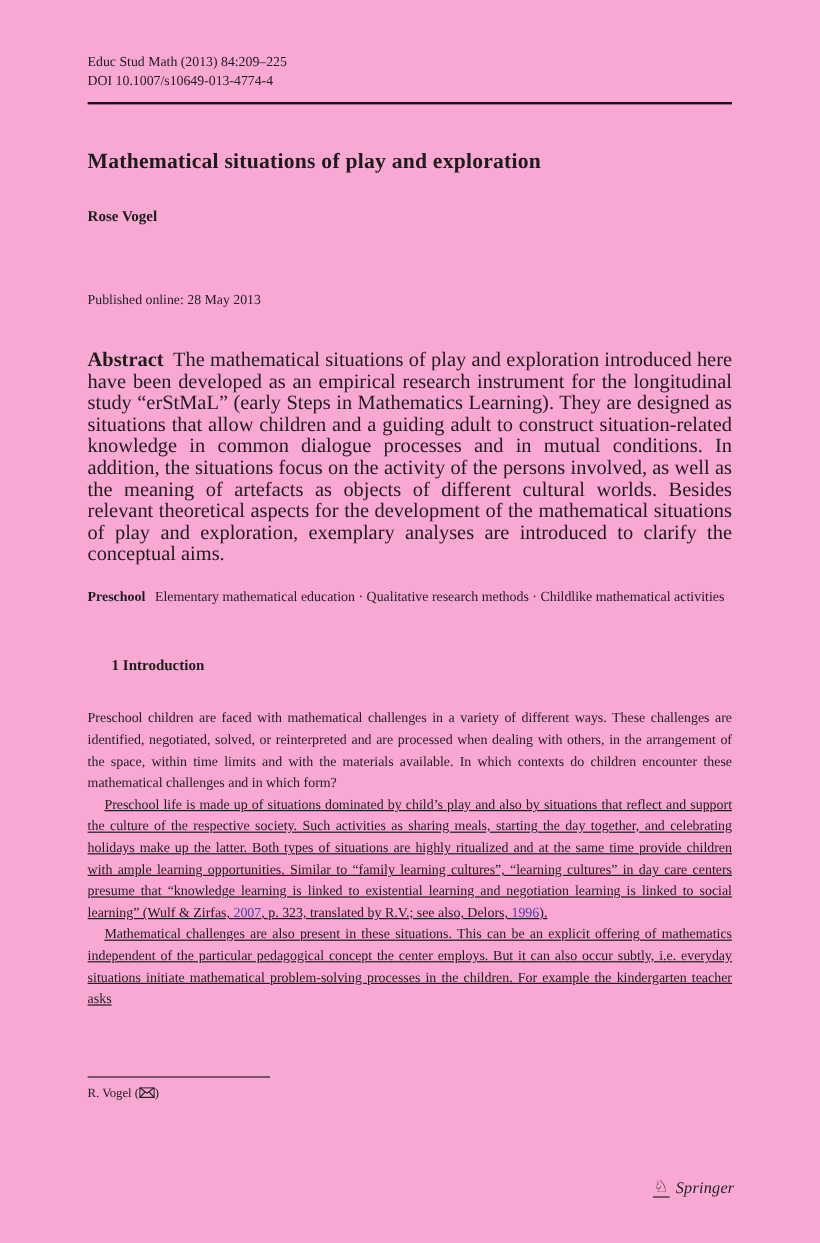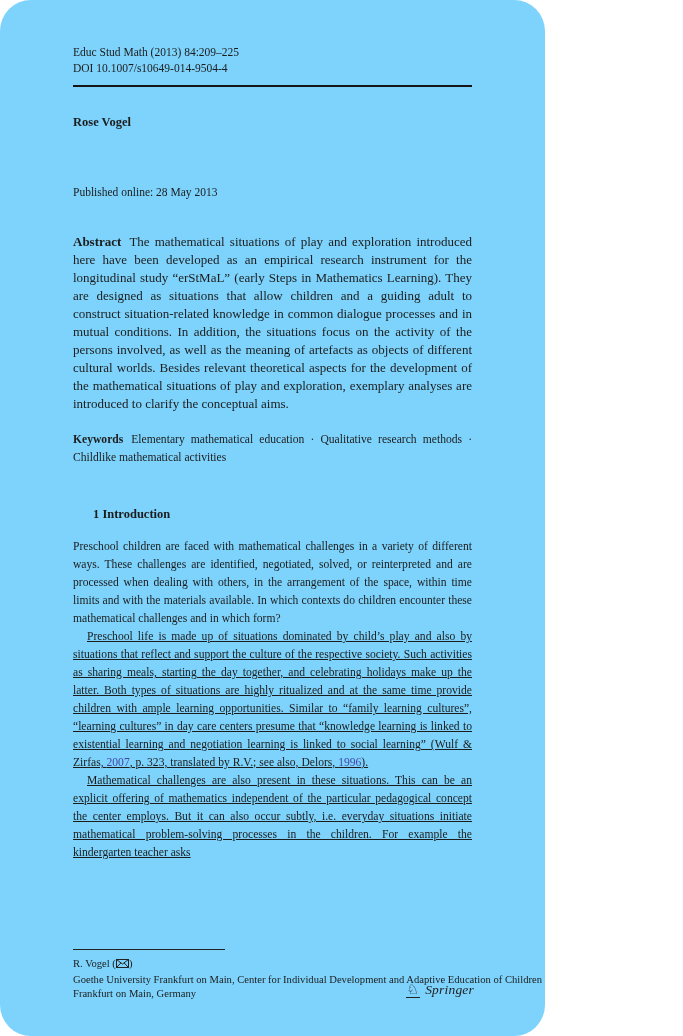--- a/index.html
+++ b/index.html
@@ -1,41 +1,40 @@
 <!DOCTYPE html>
 <html><head>
 <meta charset="utf-8">
 <style>
   html,body{margin:0;padding:0;background:#ffffff;}
   .page{
     position:relative;
-    width:545px;height:1036px;
-    background:#7dd3fc;
+    width:683px;height:1036px;
+    background:#f9a8d4;
     font-family:"Liberation Serif", serif;
     color:#1c1c1c;
     overflow:hidden;
-    border-radius:31px;
   }
   .content{padding:44px 73px 0 73px;}
   .journal-line{font-size:11.5px;line-height:16px;}
   .header-rule{height:2px;background:#151515;margin-top:9px;}
   .paper-title{margin-top:37px;font-size:18px;font-weight:bold;letter-spacing:.2px;}
   .author{margin-top:28px;font-size:12.5px;font-weight:bold;}
   .pub-info{margin-top:54px;font-size:11.5px;line-height:16px;}
-  .abstract{margin-top:33px;font-size:13px;line-height:18px;text-align:justify;}
+  .abstract{margin-top:33px;font-size:17px;line-height:18px;text-align:justify;}
   .abstract .lbl,.keywords .lbl{font-weight:bold;}
   .lbl-gap{display:inline-block;width:8px;}
   .keywords{margin-top:18px;font-size:11.6px;line-height:18px;text-align:justify;}
   .sec-heading{margin-top:40px;font-size:12.5px;font-weight:bold;margin-left:20px;}
   .para{font-size:11.6px;line-height:18px;text-align:justify;margin:0;}
-  .para.first{margin-top:16px;}
+  .para.first{margin-top:28px;}
   .para.indent{text-indent:14px;text-decoration:underline;}
   .cite{color:#4545a8;}
   .footnote{
-    position:absolute;left:73px;top:949px;width:540px;
+    position:absolute;left:73px;top:897px;width:540px;
     font-size:10.6px;line-height:14.5px;
   }
   .footnote-rule{width:152px;height:1px;background:#222;margin-bottom:7px;}
   .env-icon{display:inline-block;vertical-align:-1px;}
   .publisher{
     position:absolute;right:71px;top:982px;
     display:flex;align-items:center;gap:5px;
     font-size:13.5px;color:#222;
   }
   .knight{
@@ -46,38 +45,39 @@
   .springer-word{font-family:"Liberation Serif",serif;letter-spacing:.2px;font-style:italic;}
 </style>
 </head>
 <body>
 
 <div class="page">
   <div class="content">
 
     <div>
       <div class="journal-line">Educ Stud Math (2013) 84:209–225</div>
-      <div class="journal-line">DOI 10.1007/s10649-014-9504-4</div>
+      <div class="journal-line">DOI 10.1007/s10649-013-4774-4</div>
     </div>
 
     <div class="header-rule"></div>
 
+    <h1 class="paper-title" style="margin-bottom:0;">Mathematical situations of play and exploration</h1>
 
     <div class="author">Rose Vogel</div>
 
     <div class="pub-info">
       <div>Published online: 28 May 2013</div>
     </div>
 
     <p class="abstract">
       <span class="lbl">Abstract</span><span class="lbl-gap"></span><span>The mathematical situations of play and exploration introduced here have been developed as an empirical research instrument for the longitudinal study “erStMaL” (early Steps in Mathematics Learning). They are designed as situations that allow children and a guiding adult to construct situation-related knowledge in common dialogue processes and in mutual conditions. In addition, the situations focus on the activity of the persons involved, as well as the meaning of artefacts as objects of different cultural worlds. Besides relevant theoretical aspects for the development of the mathematical situations of play and exploration, exemplary analyses are introduced to clarify the conceptual aims.</span>
     </p>
 
     <p class="keywords">
-      <span class="lbl">Keywords</span><span class="lbl-gap"></span><span>Elementary mathematical education · Qualitative research methods · Childlike mathematical activities</span>
+      <span class="lbl">Preschool</span><span class="lbl-gap"></span><span>Elementary mathematical education · Qualitative research methods · Childlike mathematical activities</span>
     </p>
 
     <div class="sec-heading">1 Introduction</div>
 
     <p class="para first">Preschool children are faced with mathematical challenges in a variety of different ways. These challenges are identified, negotiated, solved, or reinterpreted and are processed when dealing with others, in the arrangement of the space, within time limits and with the materials available. In which contexts do children encounter these mathematical challenges and in which form?</p>
 
     <p class="para indent"><span>Preschool life is made up of situations dominated by child’s play and also by situations that reflect and support the culture of the respective society. Such activities as sharing meals, starting the day together, and celebrating holidays make up the latter. Both types of situations are highly ritualized and at the same time provide children with ample learning opportunities. Similar to “family learning cultures”, “learning cultures” in day care centers presume that “knowledge learning is linked to existential learning and negotiation learning is linked to social learning” (Wulf &amp; Zirfas, </span><span class="cite">2007</span><span>, p. 323, translated by R.V.; see also, Delors, </span><span class="cite">1996</span><span>).</span></p>
 
     <p class="para indent">Mathematical challenges are also present in these situations. This can be an explicit offering of mathematics independent of the particular pedagogical concept the center employs. But it can also occur subtly, i.e. everyday situations initiate mathematical problem-solving processes in the children. For example the kindergarten teacher asks</p>
 
@@ -85,20 +85,19 @@
 
   <div class="footnote">
     <div class="footnote-rule"></div>
     <div>
       <span>R. Vogel (</span><span class="env-icon"><svg width="13" height="9" viewBox="0 0 13 9">
             <rect x="0.5" y="0.5" width="12" height="8" fill="none" stroke="#222" stroke-width="1"></rect>
             <path d="M0.5,0.5 L6.5,5 L12.5,0.5" fill="none" stroke="#222" stroke-width="1"></path>
             <path d="M0.5,8.5 L4.8,4 M12.5,8.5 L8.2,4" fill="none" stroke="#222" stroke-width="1"></path>
           </svg></span><span>)</span>
     </div>
-    <div>Goethe University Frankfurt on Main, Center for Individual Development and Adaptive Education of Children at Risk (IDeA), Frankfurt on Main, Germany</div>
   </div>
 
   <div class="publisher">
     <span class="knight">♘</span>
     <span class="springer-word">Springer</span>
   </div>
 </div>
 
 </body></html>

